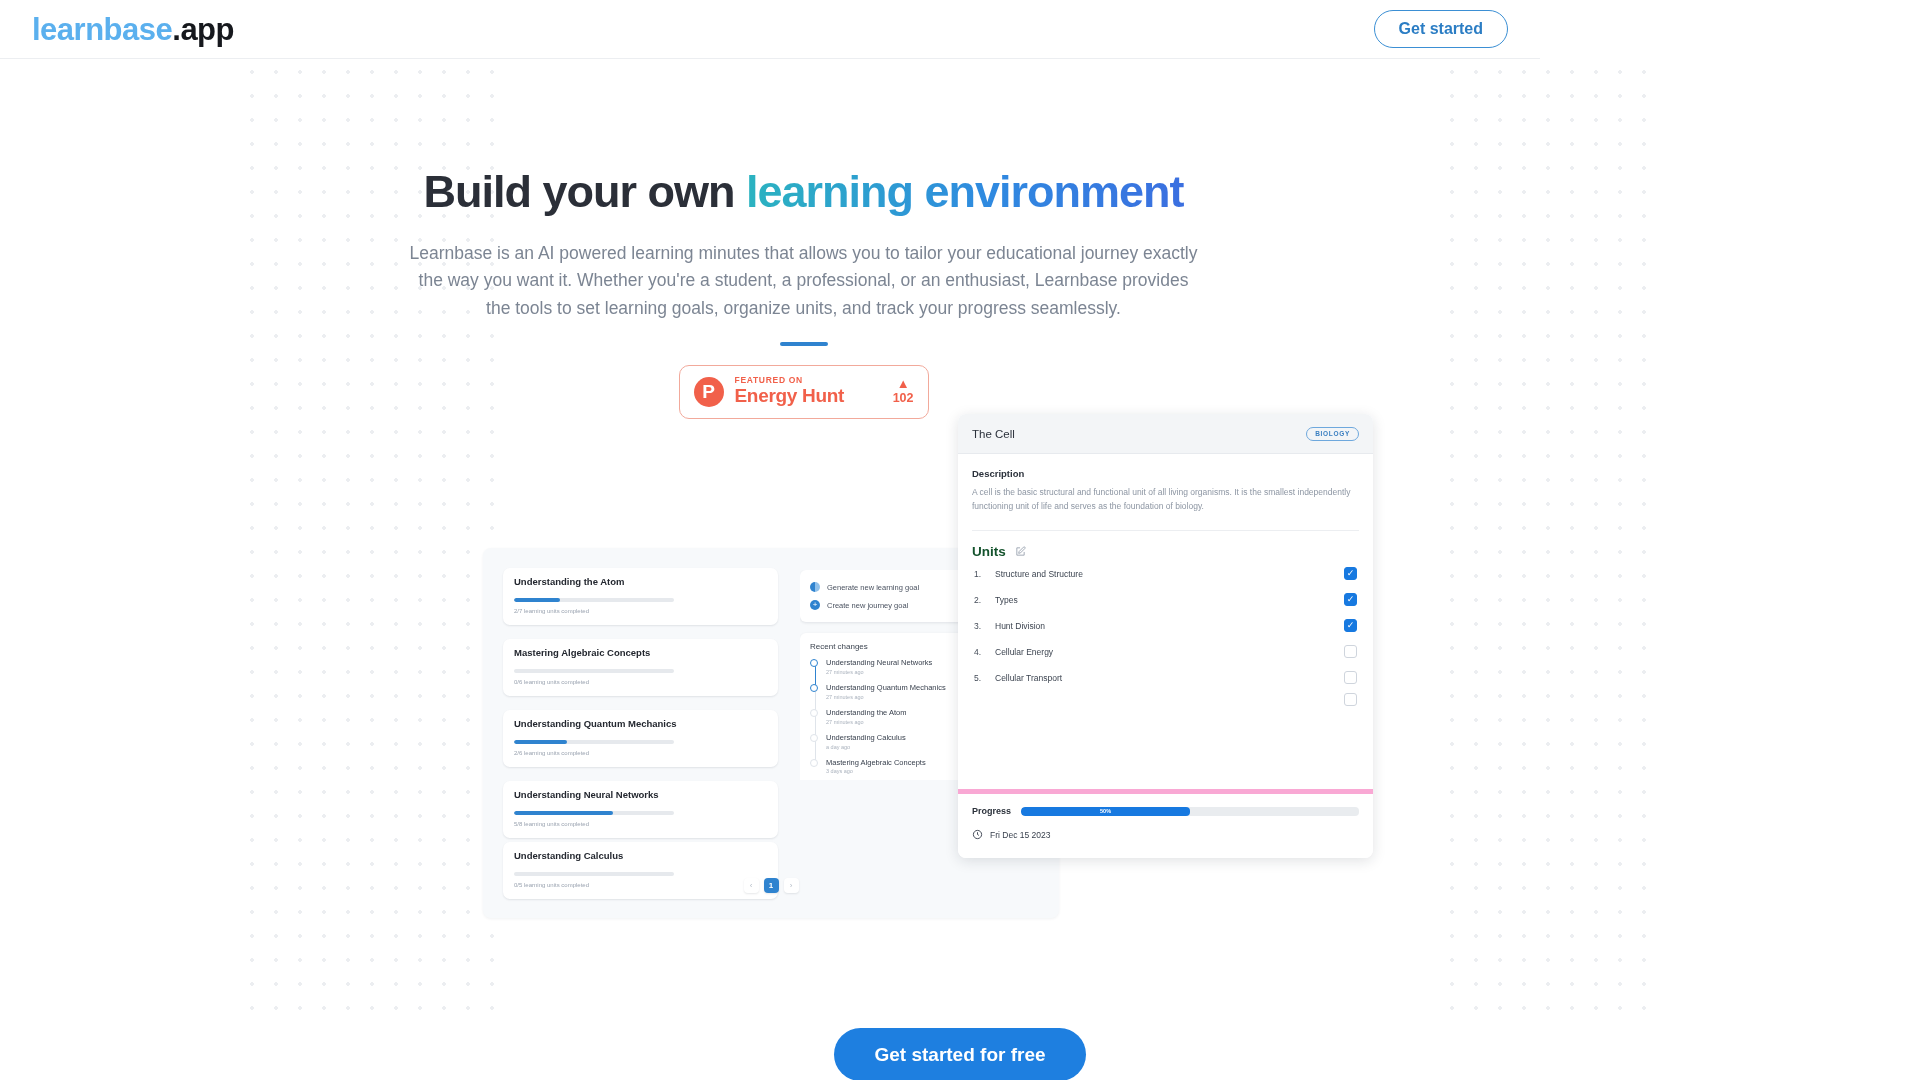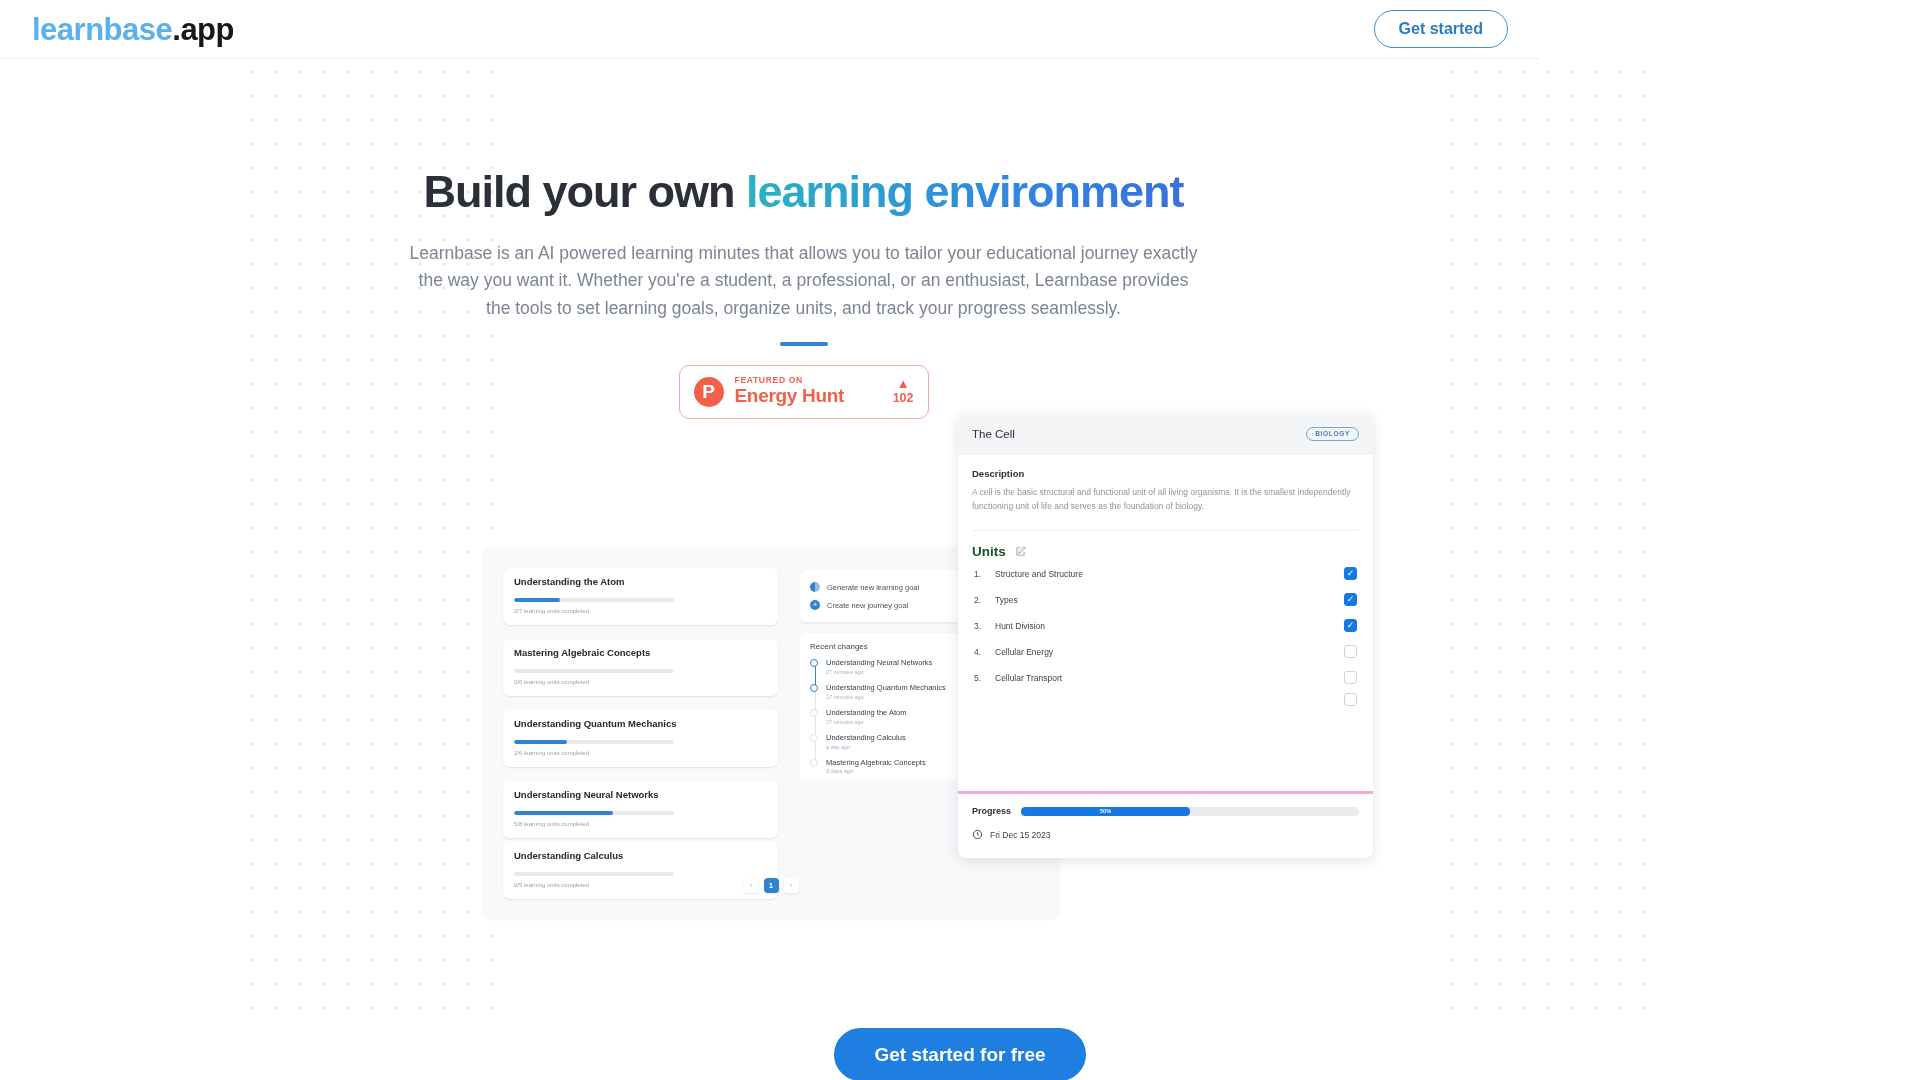--- a/index.html
+++ b/index.html
@@ -157,21 +157,21 @@
     display: flex; align-items: center; padding: 6.5px 16px; gap: 9px;
   }
   .unit-num { font-size: 8.5px; color: #444c58; width: 12px; }
   .unit-name { font-size: 8.5px; color: #3c4450; flex: 1 1 auto; }
   .cbox { width: 13px; height: 13px; border-radius: 3px; border: 1px solid #cfd5dd; background: #fff; flex: 0 0 auto; }
   .cbox.checked {
     background: #1779e0; border-color: #1779e0;
     display: flex; align-items: center; justify-content: center;
     color: #fff; font-size: 9px; line-height: 1;
   }
-  .pr-foot { position: absolute; left: 0; bottom: 0; width: 415px; border-top: 3px solid #f9a8d4; padding: 12px 14px 14px; background:#fff; }
+  .pr-foot { position: absolute; left: 0; bottom: 0; width: 415px; border-top: 5px solid #f9a8d4; padding: 12px 14px 14px; background:#fff; }
   .prog-row { display: flex; align-items: center; gap: 10px; }
   .prog-label { font-size: 9px; font-weight: 700; color: #2b313b; }
   .prog-track { flex: 1 1 auto; height: 9px; background: #e9ecef; border-radius: 4px; overflow: hidden; position: relative; }
   .prog-fill { height: 100%; background: #1779e0; border-radius: 4px; display: flex; align-items: center; justify-content: center; }
   .prog-pct { font-size: 5.5px; font-weight: 700; color: #fff; }
   .date-row { display: flex; align-items: center; gap: 7px; margin-top: 10px; }
   .date-txt { font-size: 8.5px; color: #39414e; }
 
   
   .cta-wrap { position: absolute; left: 0; top: 1028px; width: 1920px; text-align: center; z-index: 10; }

